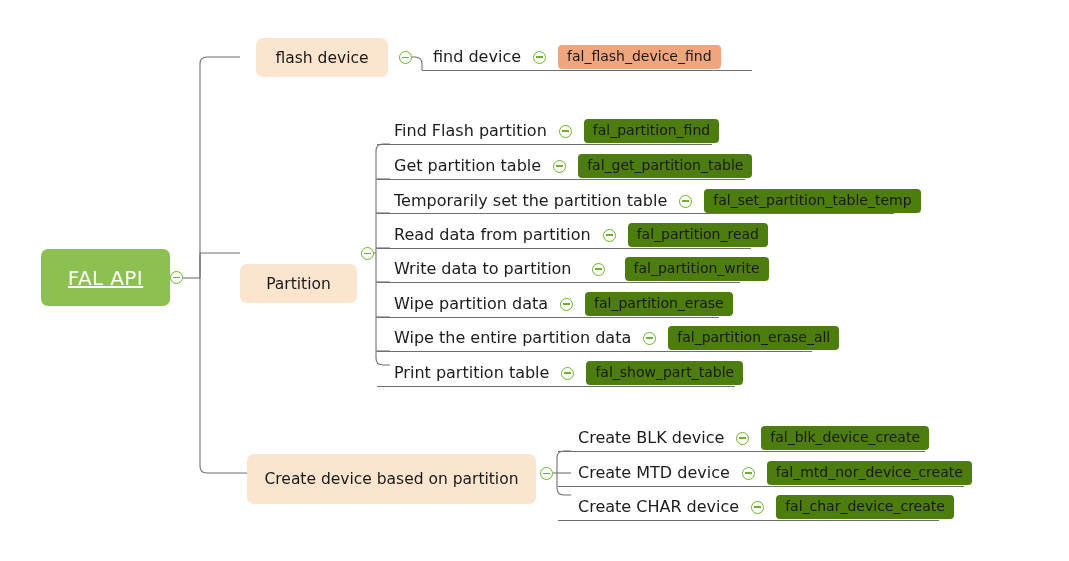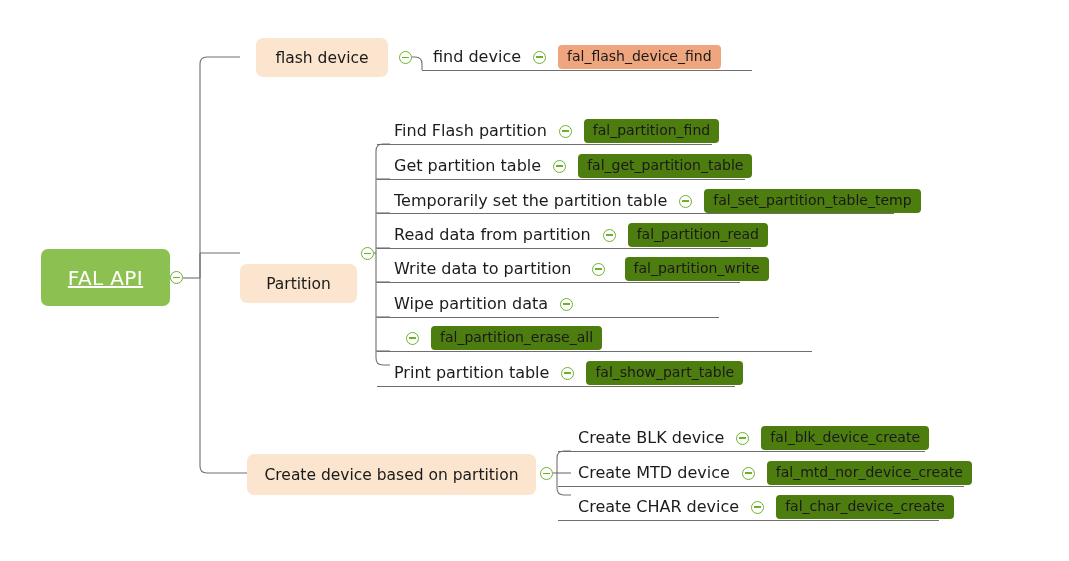--- a/index.html
+++ b/index.html
@@ -144,36 +144,38 @@
   <div class="leaf" style="left:394px;top:256px;gap:8px;">
     <span class="lbl">Write data to partition</span>
     <span class="collapse inline" style="margin:0 12px;"></span>
     <span class="chip pink">fal_partition_write</span>
   </div>
 
   <div class="underline" style="left:377px;top:317px;width:342px;"></div>
   <div class="leaf" style="left:394px;top:291px;">
     <span class="lbl">Wipe partition data</span>
     <span class="collapse inline" style="margin:0 12px;"></span>
+    <span class="chip pink">fal_partition_erase</span>
   </div>
 
   <div class="underline" style="left:377px;top:351px;width:435px;"></div>
   <div class="leaf" style="left:394px;top:325px;">
+    <span class="lbl">Wipe the entire partition data</span>
     <span class="collapse inline" style="margin:0 12px;"></span>
     <span class="chip pink">fal_partition_erase_all</span>
   </div>
 
   <div class="underline" style="left:377px;top:386px;width:358px;"></div>
   <div class="leaf" style="left:394px;top:360px;">
     <span class="lbl">Print partition table</span>
     <span class="collapse inline" style="margin:0 12px;"></span>
     <span class="chip pink">fal_show_part_table</span>
   </div>
 
-  <div class="node branch" style="left:247px;top:454px;width:289px;height:41px;">
+  <div class="node branch" style="left:247px;top:454px;width:289px;height:50px;">
     <span>Create device based on partition</span>
   </div>
   <div class="collapse" style="left:540px;top:467px;"></div>
 
   <svg class="links" viewBox="0 0 1069 561">
     <g fill="none" stroke="#6f6f6f" stroke-width="1.1">
       <path d="M553,473 L557,473"></path>
       <path d="M557,458 L557,488"></path>
       <path d="M557,458 Q557,451 564,451 L571,451"></path>
       <path d="M557,488 Q557,495 564,495 L571,495"></path>

